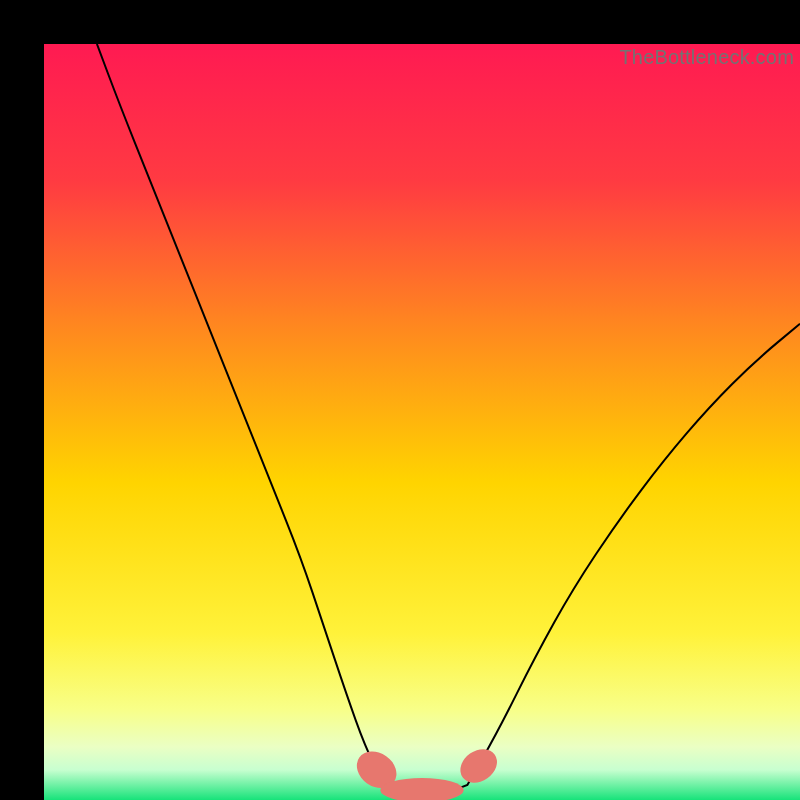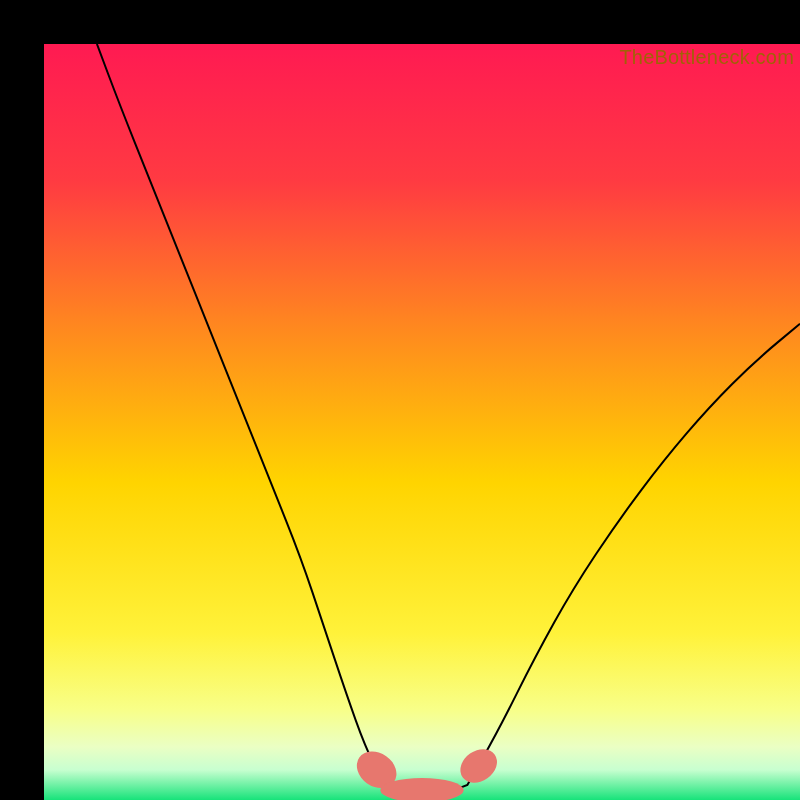--- a/index.html
+++ b/index.html
@@ -29,21 +29,21 @@
     inset: 0;
   }
   .curve {
     position: absolute;
     inset: 0;
   }
   .watermark {
     position: absolute;
     top: 2px;
     right: 6px;
-    color: #a16207;
+    color: #737373;
     font-size: 20px;
     font-weight: 500;
     letter-spacing: 0.2px;
     z-index: 5;
     user-select: none;
   }
 </style>
 </head>
 <body>
 

